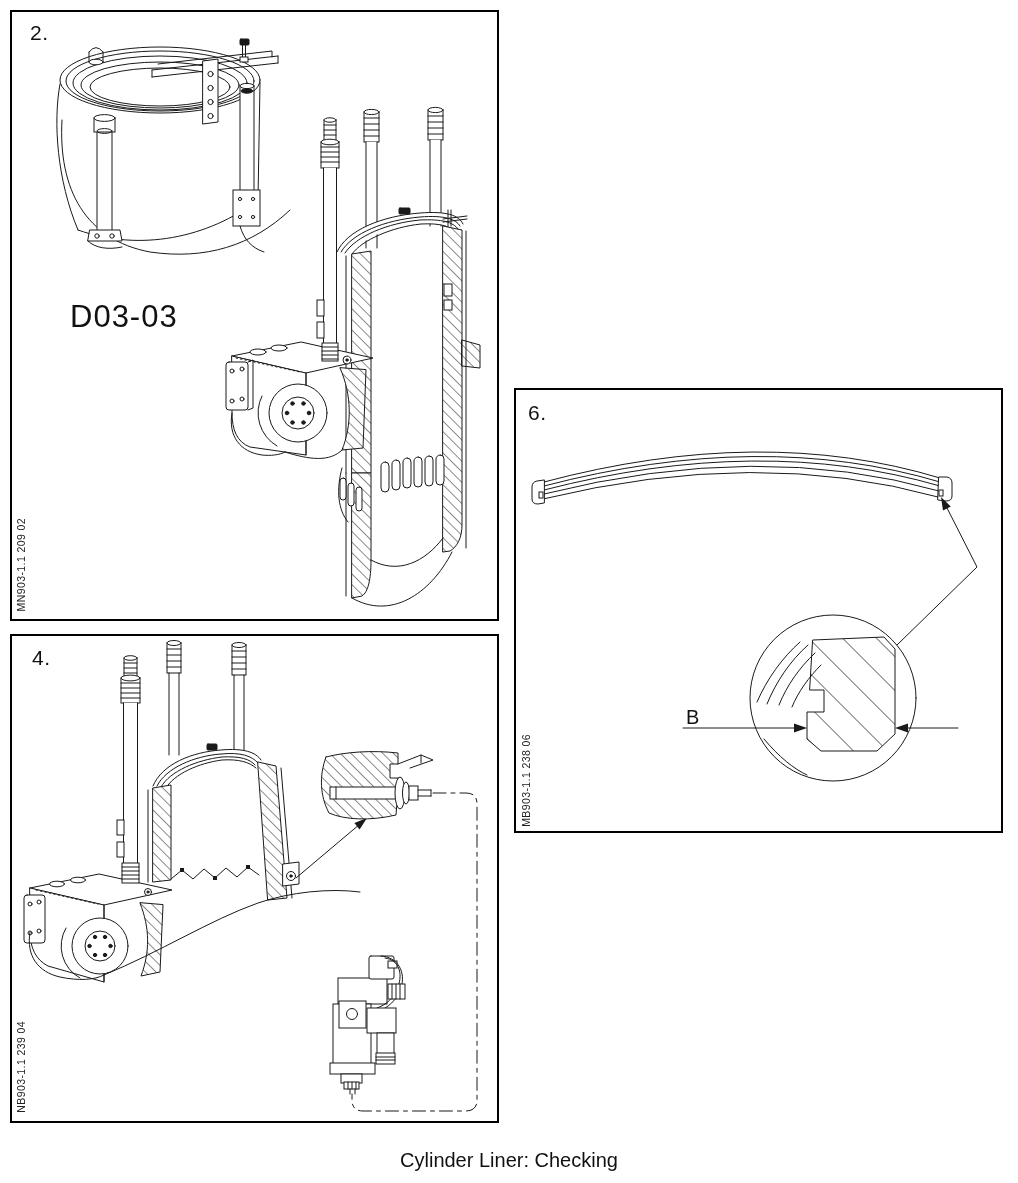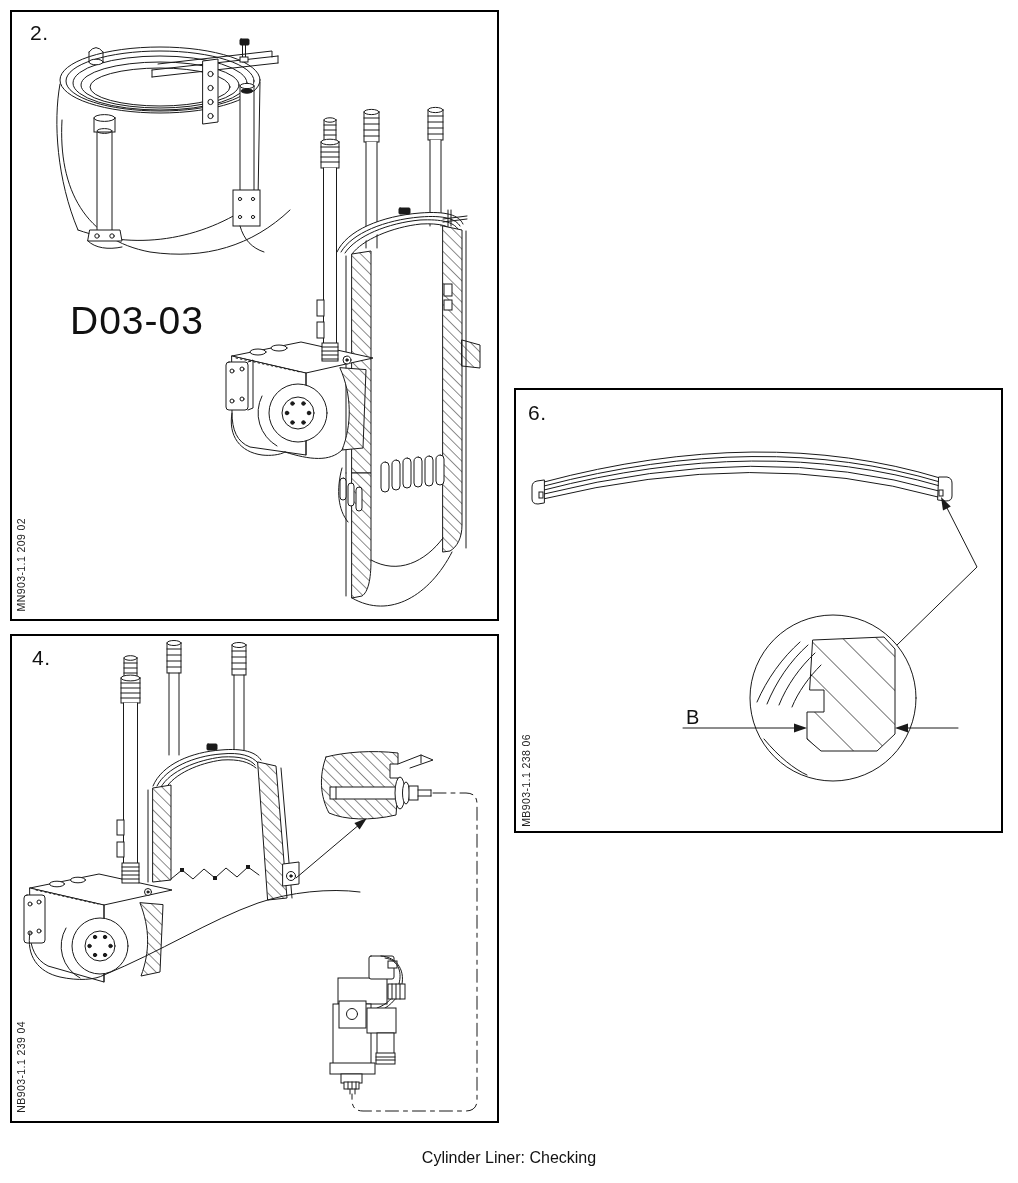--- a/index.html
+++ b/index.html
@@ -9,29 +9,29 @@
   }
   .panel{position:absolute;border:2px solid #000;background:#fff;box-sizing:border-box;}
   #panel2{left:10px;top:10px;width:489px;height:611px;}
   #panel4{left:10px;top:634px;width:489px;height:489px;}
   #panel6{left:514px;top:388px;width:489px;height:445px;}
   .panel svg{position:absolute;left:0;top:0;}
   .fig-num{position:absolute;font-size:21px;color:#111;letter-spacing:0.5px;}
   #panel2 .fig-num{left:18px;top:9px;}
   #panel4 .fig-num{left:20px;top:10px;}
   #panel6 .fig-num{left:12px;top:11px;}
-  .part-label{position:absolute;left:58px;top:287px;font-size:39px;letter-spacing:1px;color:#111;}
+  .part-label{position:absolute;left:58px;top:287px;font-size:31px;letter-spacing:1px;color:#111;}
   .ref{
     position:absolute;left:3px;bottom:8px;
     writing-mode:vertical-rl;transform:rotate(180deg);
     font-size:10.5px;letter-spacing:0.4px;color:#222;white-space:nowrap;
   }
   #panel6 .ref{left:4px;bottom:4px;}
   .dim-label{position:absolute;left:170px;top:316px;font-size:20px;color:#111;}
-  .caption{position:absolute;left:0;top:1149px;width:100%;text-align:center;font-size:16px;color:#111;}
+  .caption{position:absolute;left:0;top:1149px;width:100%;text-align:center;font-size:20px;color:#111;}
 </style>
 </head>
 <body>
 
 <svg width="0" height="0" style="position:absolute" aria-hidden="true">
   <defs>
     <pattern id="h7" patternUnits="userSpaceOnUse" width="7.5" height="7.5" patternTransform="rotate(-45)">
       <line x1="0" y1="0" x2="0" y2="7.5" stroke="#1a1a1a" stroke-width="1"></line>
     </pattern>
     <pattern id="h24" patternUnits="userSpaceOnUse" width="24" height="24" patternTransform="rotate(-45)">

